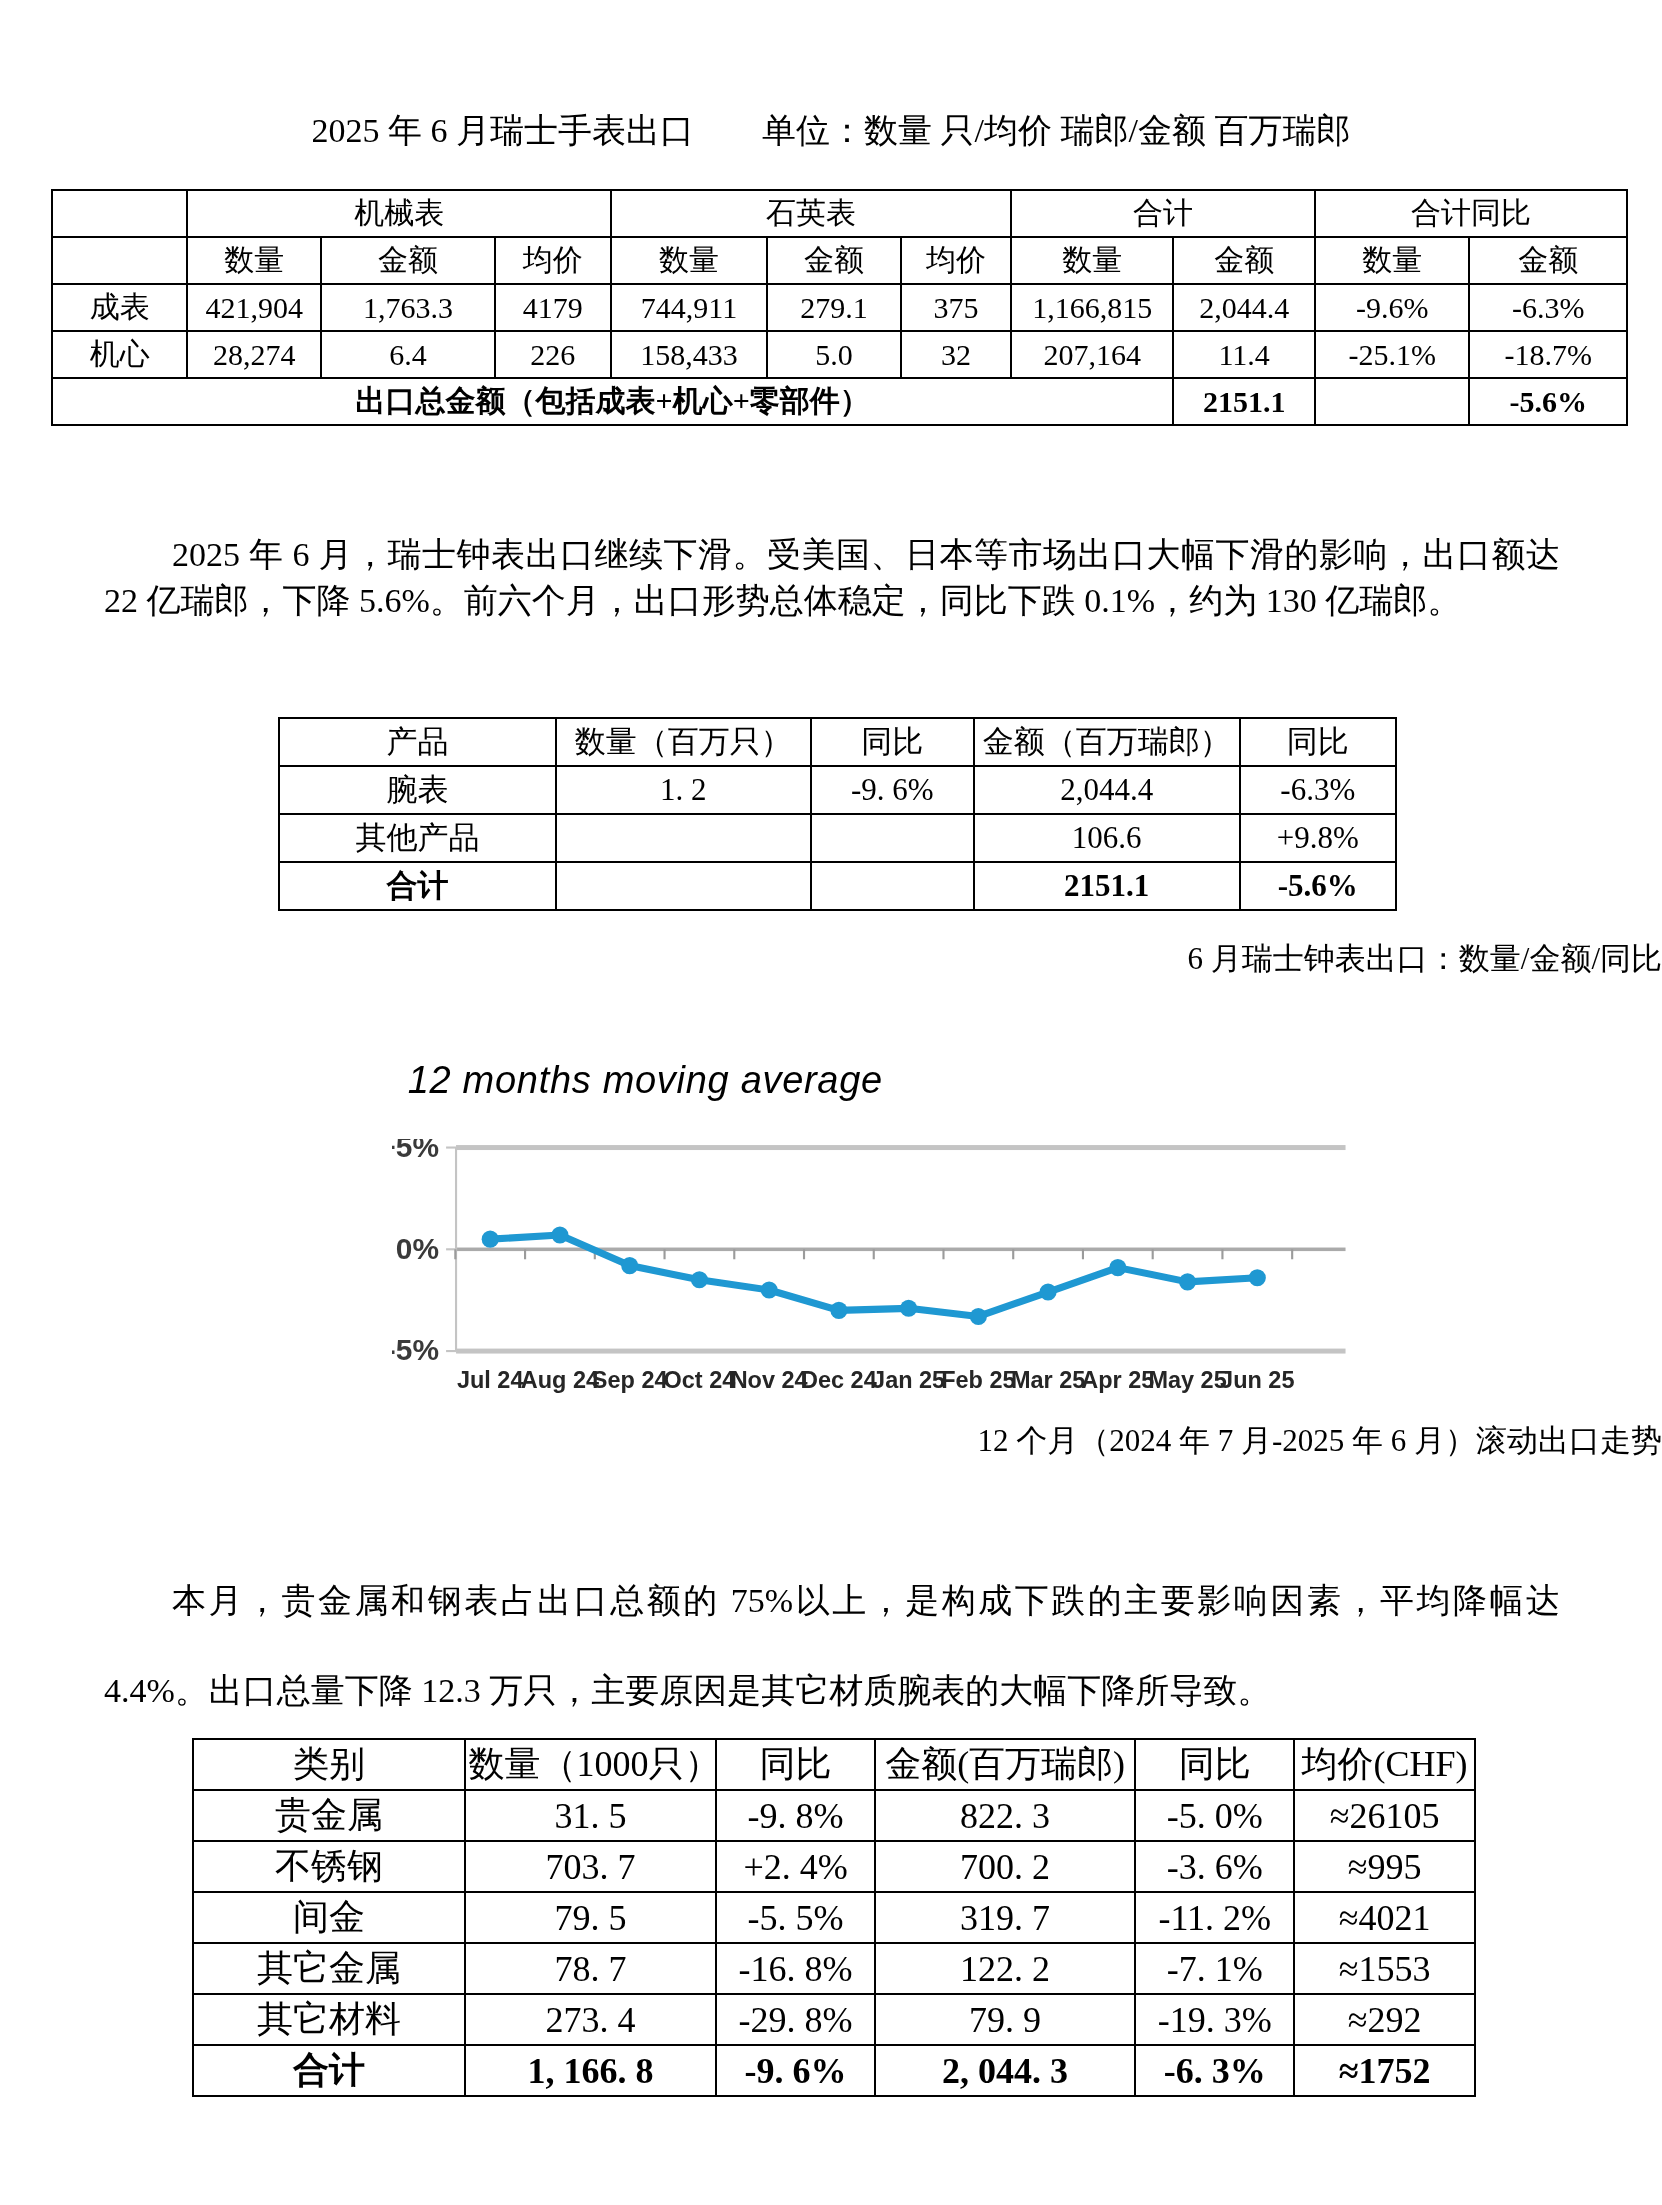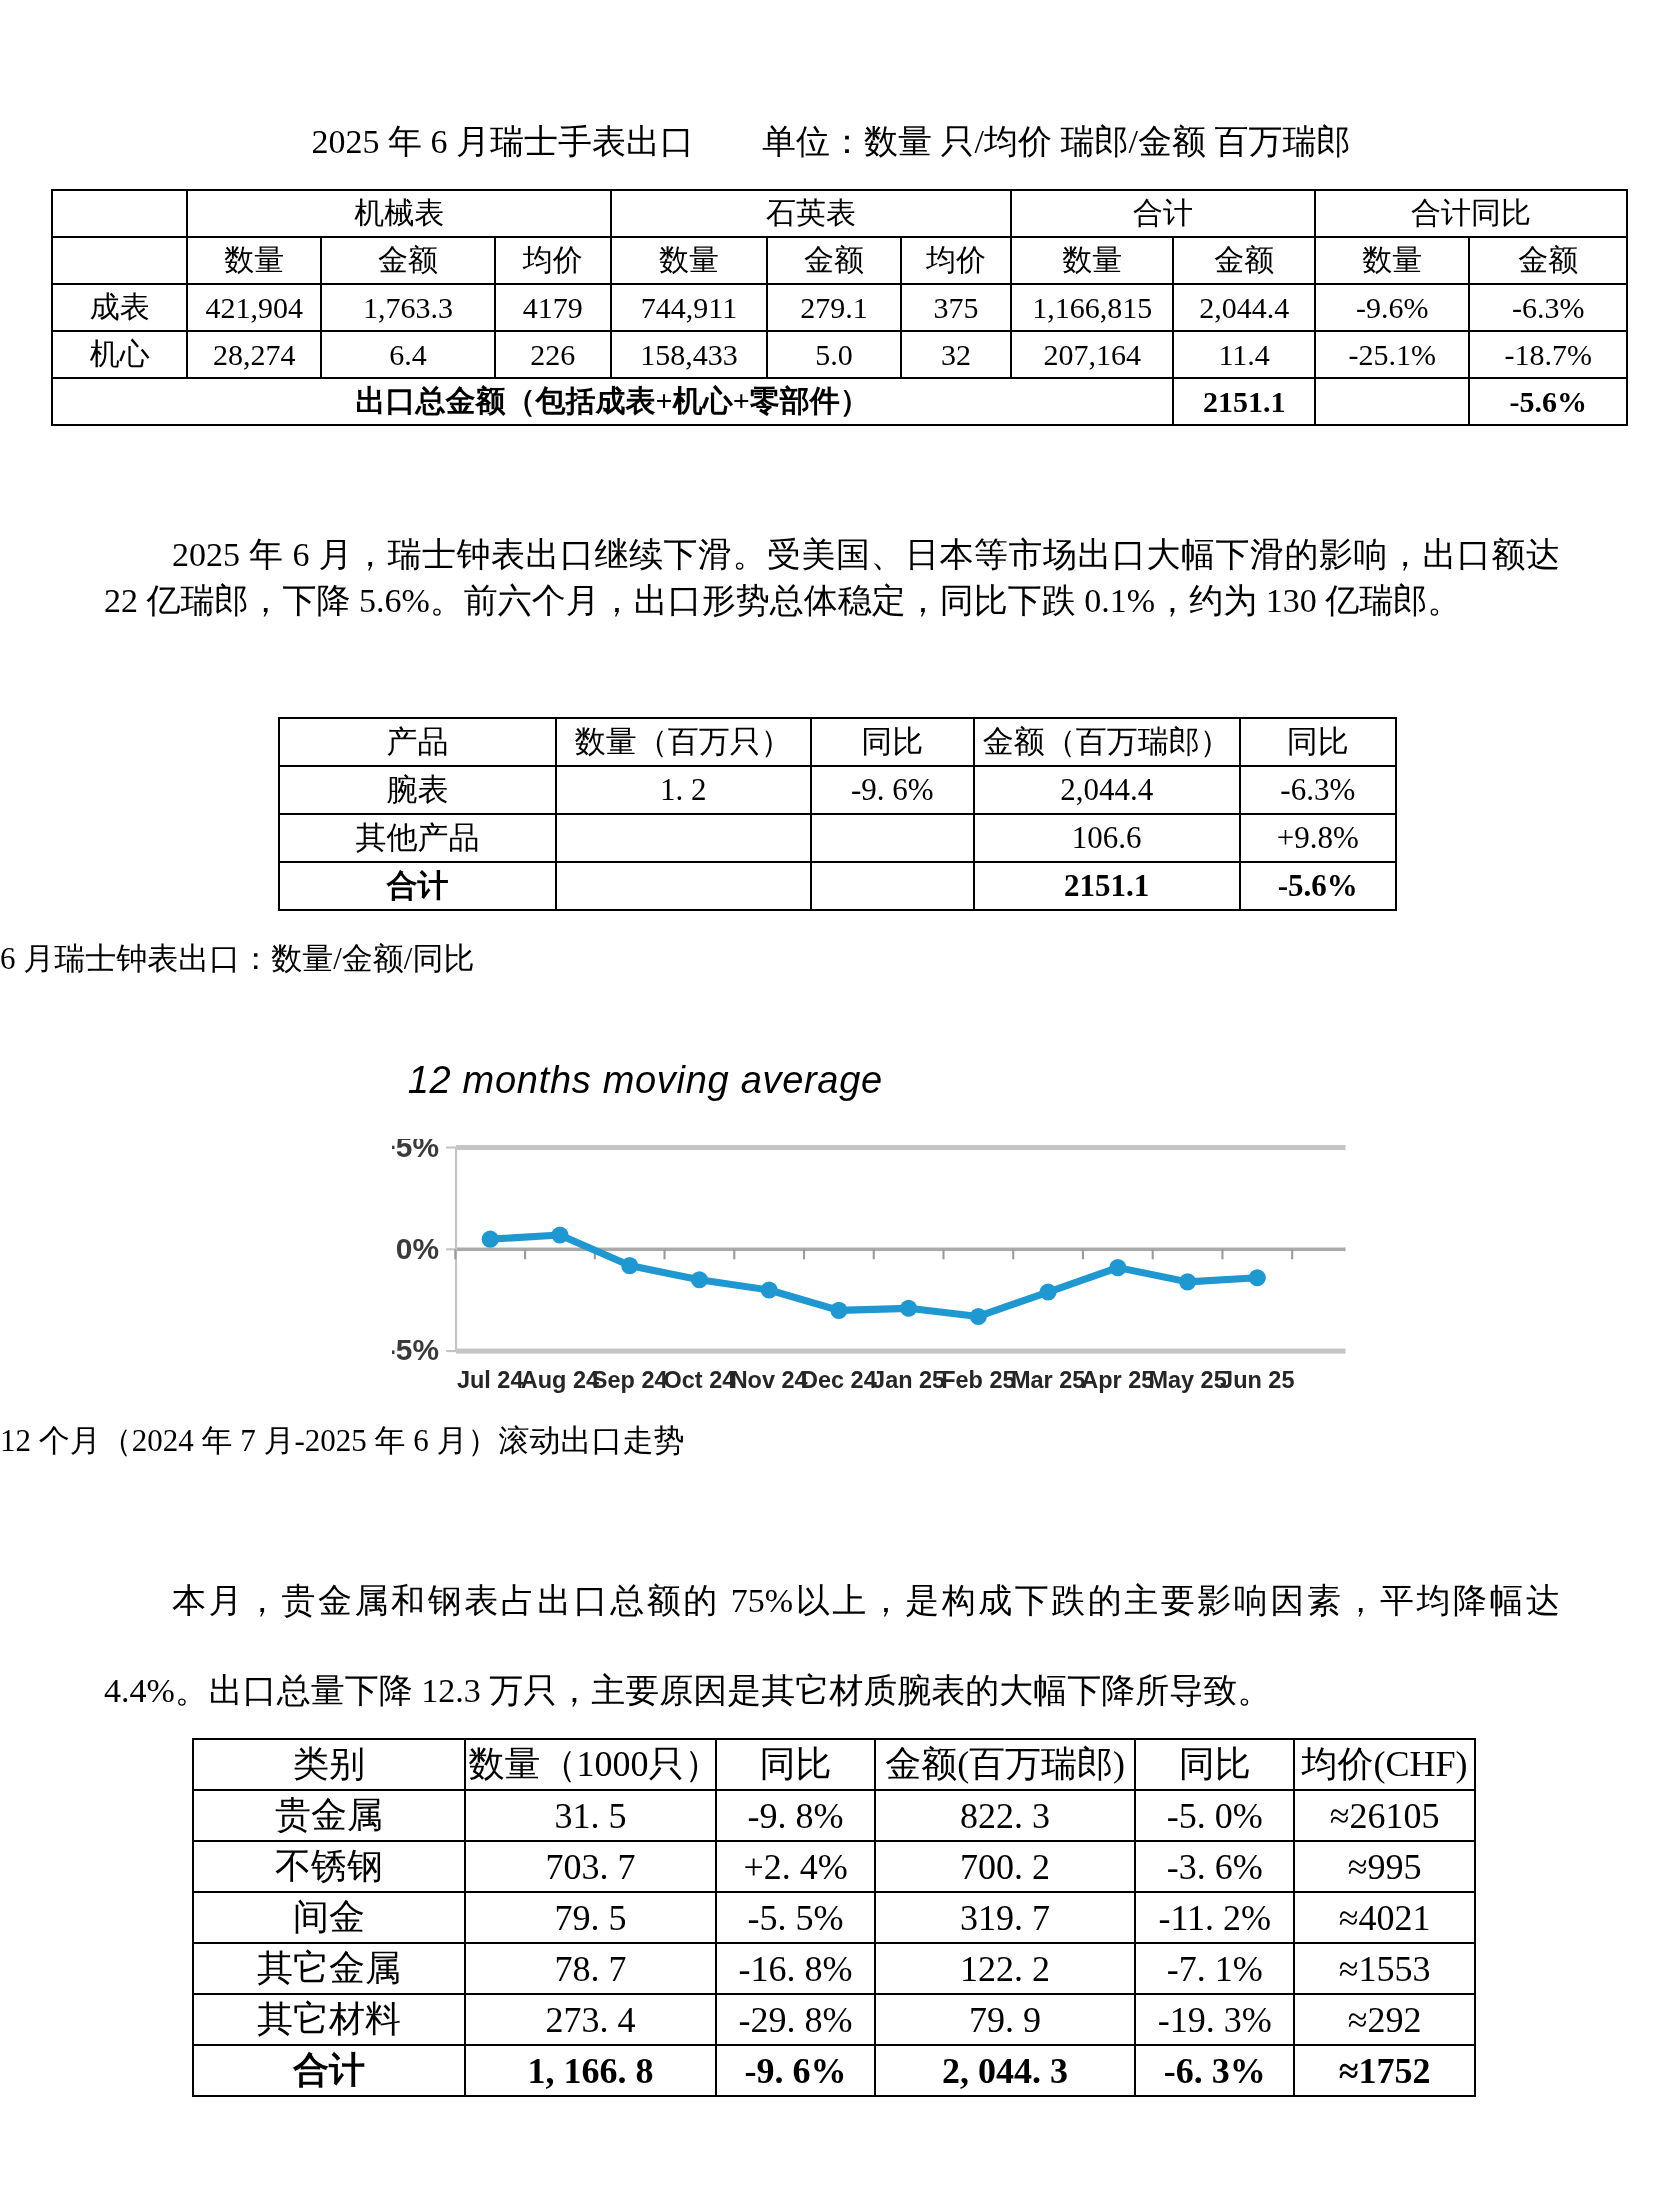--- a/index.html
+++ b/index.html
@@ -4,21 +4,21 @@
 <style>
   * { margin:0; padding:0; box-sizing:border-box; }
   html,body { background:#ffffff; }
   body {
     position:relative;
     width:1662px; height:2205px;
     font-family:"Liberation Serif","DejaVu Serif",serif;
     color:#000;
   }
   .doc-title {
-    position:absolute; top:119px; left:0; width:100%;
+    position:absolute; top:108px; left:0; width:100%;
     text-align:center; font-size:34px; white-space:nowrap;
   }
   .doc-title .gap { display:inline-block; width:68px; }
 
   table.tbl {
     position:absolute; border-collapse:collapse; table-layout:fixed;
     font-size:30px; background:#fff;
   }
   table.tbl td {
     border-left:2.1px solid #000; border-right:2.1px solid #000;
@@ -37,21 +37,21 @@
 
   .para {
     position:absolute; left:104px; width:1456px;
     font-size:34px; text-align:justify; text-indent:68px;
   }
   #para1 { top:532px;  line-height:46px; }
   #para2 { top:1556px; line-height:90px; }
 
   .caption {
     position:absolute; left:0; width:100%;
-    text-align:left; font-size:31px; white-space:nowrap;
+    text-align:right; font-size:31px; white-space:nowrap;
   }
   #caption1 { top:938px; }
   #caption2 { top:1420px; }
 
   #chart {
     position:absolute; left:392px; top:1052px;
     width:982px; height:356px; background:#fff;
   }
   #chart-title {
     position:absolute; left:15.7px; top:7.1px;

